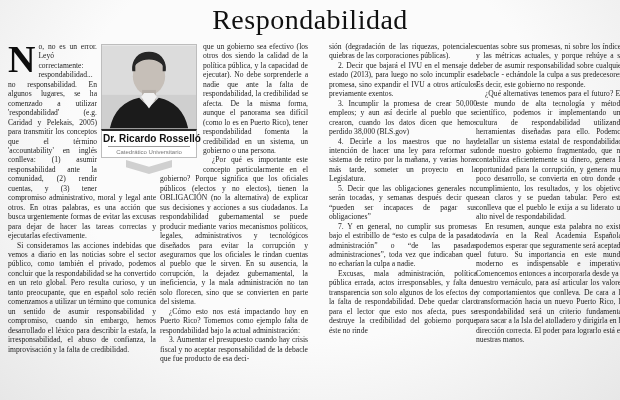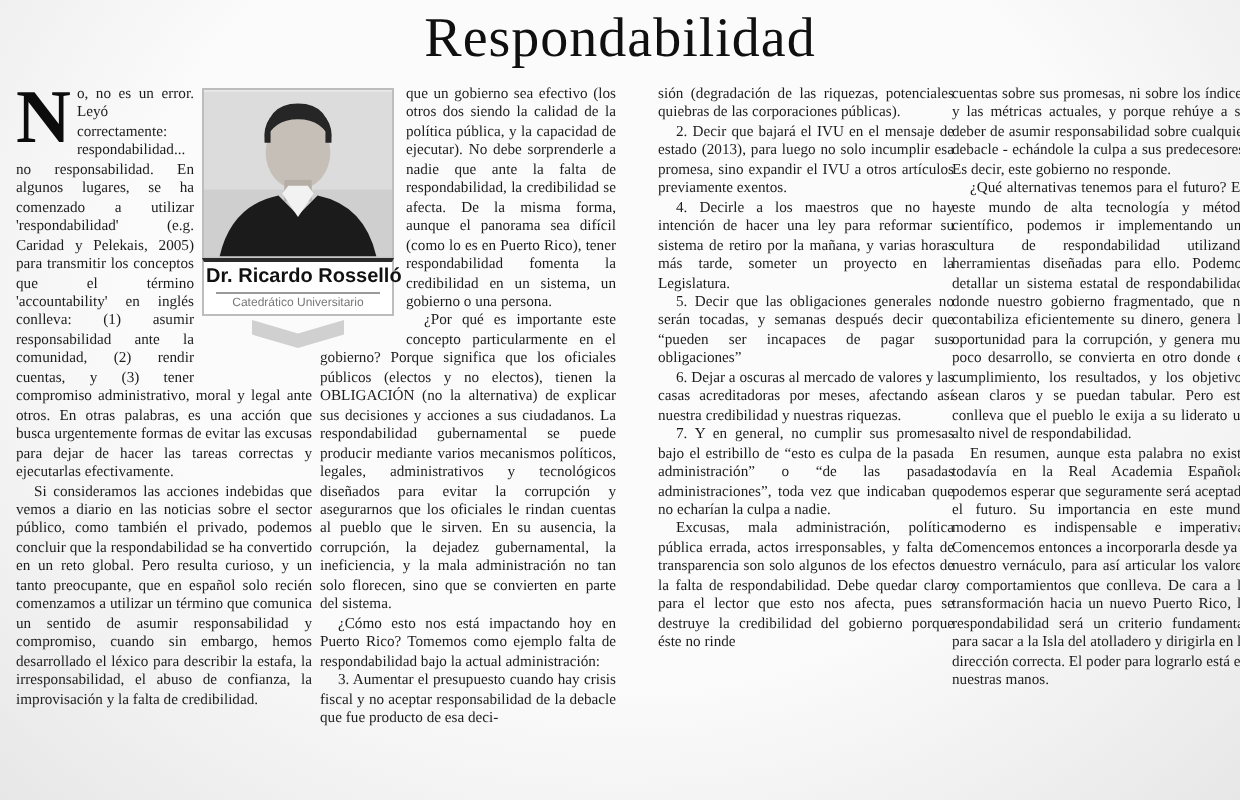--- a/index.html
+++ b/index.html
@@ -66,23 +66,23 @@
   <div class="col" id="col2">
     <p class="noindent"><span class="spacer-left"></span><span>que un gobierno sea efectivo (los otros dos siendo la calidad de la política pública, y la capacidad de ejecutar).   No debe sorprenderle a nadie que ante la falta de respondabilidad, la credibilidad se afecta.  De la misma forma, aunque el panorama sea difícil (como lo es en Puerto Rico), tener respondabilidad fomenta la credibilidad en un sistema, un gobierno o una persona.</span></p>
     <p>¿Por qué es importante este concepto particularmente en el gobierno? Porque significa que los oficiales públicos (electos y no electos), tienen la OBLIGACIÓN (no la alternativa) de explicar sus decisiones y acciones a sus ciudadanos.  La respondabilidad gubernamental se puede producir mediante varios mecanismos políticos, legales, administrativos y tecnológicos diseñados para evitar la corrupción y asegurarnos que los oficiales le rindan cuentas al pueblo que le sirven.  En su ausencia, la corrupción, la dejadez gubernamental, la ineficiencia, y la mala administración no tan solo florecen, sino que se convierten en parte del sistema.</p>
     <p>¿Cómo esto nos está impactando hoy en Puerto Rico?  Tomemos como ejemplo falta de respondabilidad bajo la actual administración:</p>
     <p>3. Aumentar el presupuesto cuando hay crisis fiscal y no aceptar responsabilidad de la debacle que fue producto de esa deci-</p>
   </div>
 
   <div class="col" id="col3">
     <p class="noindent">sión (degradación de las riquezas, potenciales quiebras de las corporaciones públicas).</p>
     <p>2. Decir que bajará el IVU en el mensaje de estado (2013), para luego no solo incumplir esa promesa, sino expandir el IVU a otros artículos previamente exentos.</p>
+    <p>3. Incumplir la promesa de crear 50,000 empleos; y aun así decirle al pueblo que se crearon, cuando los datos dicen que hemos perdido 38,000 (BLS.gov)</p>
     <p>4. Decirle a los maestros que no hay intención de hacer una ley para reformar su sistema de retiro por la mañana, y varias horas más tarde, someter un proyecto en la Legislatura.</p>
     <p>5. Decir que las obligaciones generales no serán tocadas, y semanas después decir que “pueden ser incapaces de pagar sus obligaciones”</p>
-    <p>6. Dejar a oscuras al mercado de valores y las casas acreditadoras por meses, afectando así nuestra credibilidad y nuestras riquezas.</p>
     <p>7. Y en general, no cumplir sus promesas bajo el estribillo de “esto es culpa de la pasada administración” o “de las pasadas administraciones”, toda vez que indicaban que no echarían la culpa a nadie.</p>
     <p>Excusas, mala administración, política pública errada, actos irresponsables, y falta de transparencia son solo algunos de los efectos de la falta de respondabilidad. Debe quedar claro para el lector que esto nos afecta, pues se destruye la credibilidad del gobierno porque éste no rinde</p>
   </div>
 
   <div class="col" id="col4">
     <p class="noindent">cuentas sobre sus promesas, ni sobre los índices y las métricas actuales, y porque rehúye a su deber de asumir responsabilidad sobre cualquier debacle - echándole la culpa a sus predecesores.  Es decir, este gobierno no responde.</p>
     <p>¿Qué alternativas tenemos para el futuro?  En este mundo de alta tecnología y método científico, podemos ir implementando una cultura de respondabilidad utilizando herramientas diseñadas para ello.  Podemos detallar un sistema estatal de respondabilidad, donde nuestro gobierno fragmentado, que no contabiliza eficientemente su dinero, genera la oportunidad para la corrupción, y genera muy poco desarrollo, se convierta en otro donde el cumplimiento, los resultados, y los objetivos sean claros y se puedan tabular.  Pero esto conlleva que el pueblo le exija a su liderato un alto nivel de respondabilidad.</p>
     <p>En resumen, aunque esta palabra no existe todavía en la Real Academia Española; podemos esperar que seguramente será aceptada el futuro.  Su importancia en este mundo moderno es indispensable e imperativa.  Comencemos entonces a incorporarla desde ya a nuestro vernáculo, para así articular los valores y comportamientos que conlleva.  De cara a la transformación hacia un nuevo Puerto Rico,  la respondabilidad será un criterio fundamental para sacar a la Isla del atolladero y dirigirla en la dirección correcta.  El poder para lograrlo está en nuestras manos.</p>
   </div>
 

